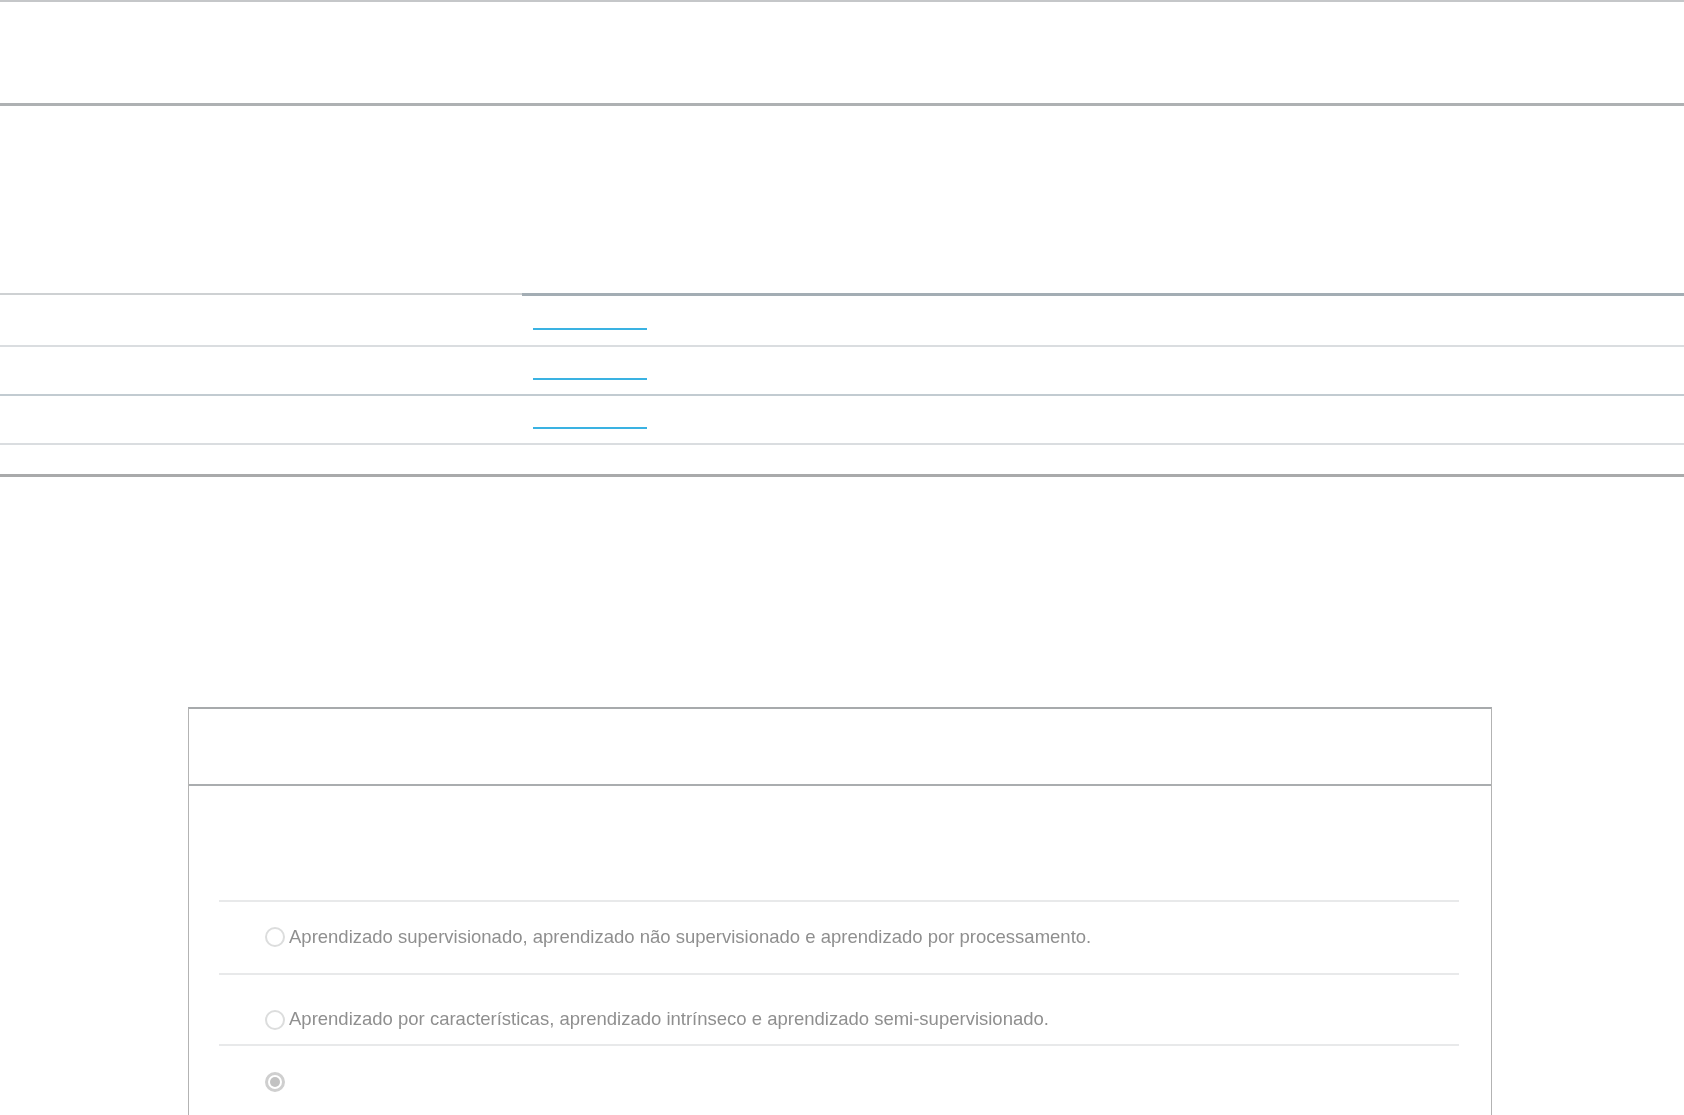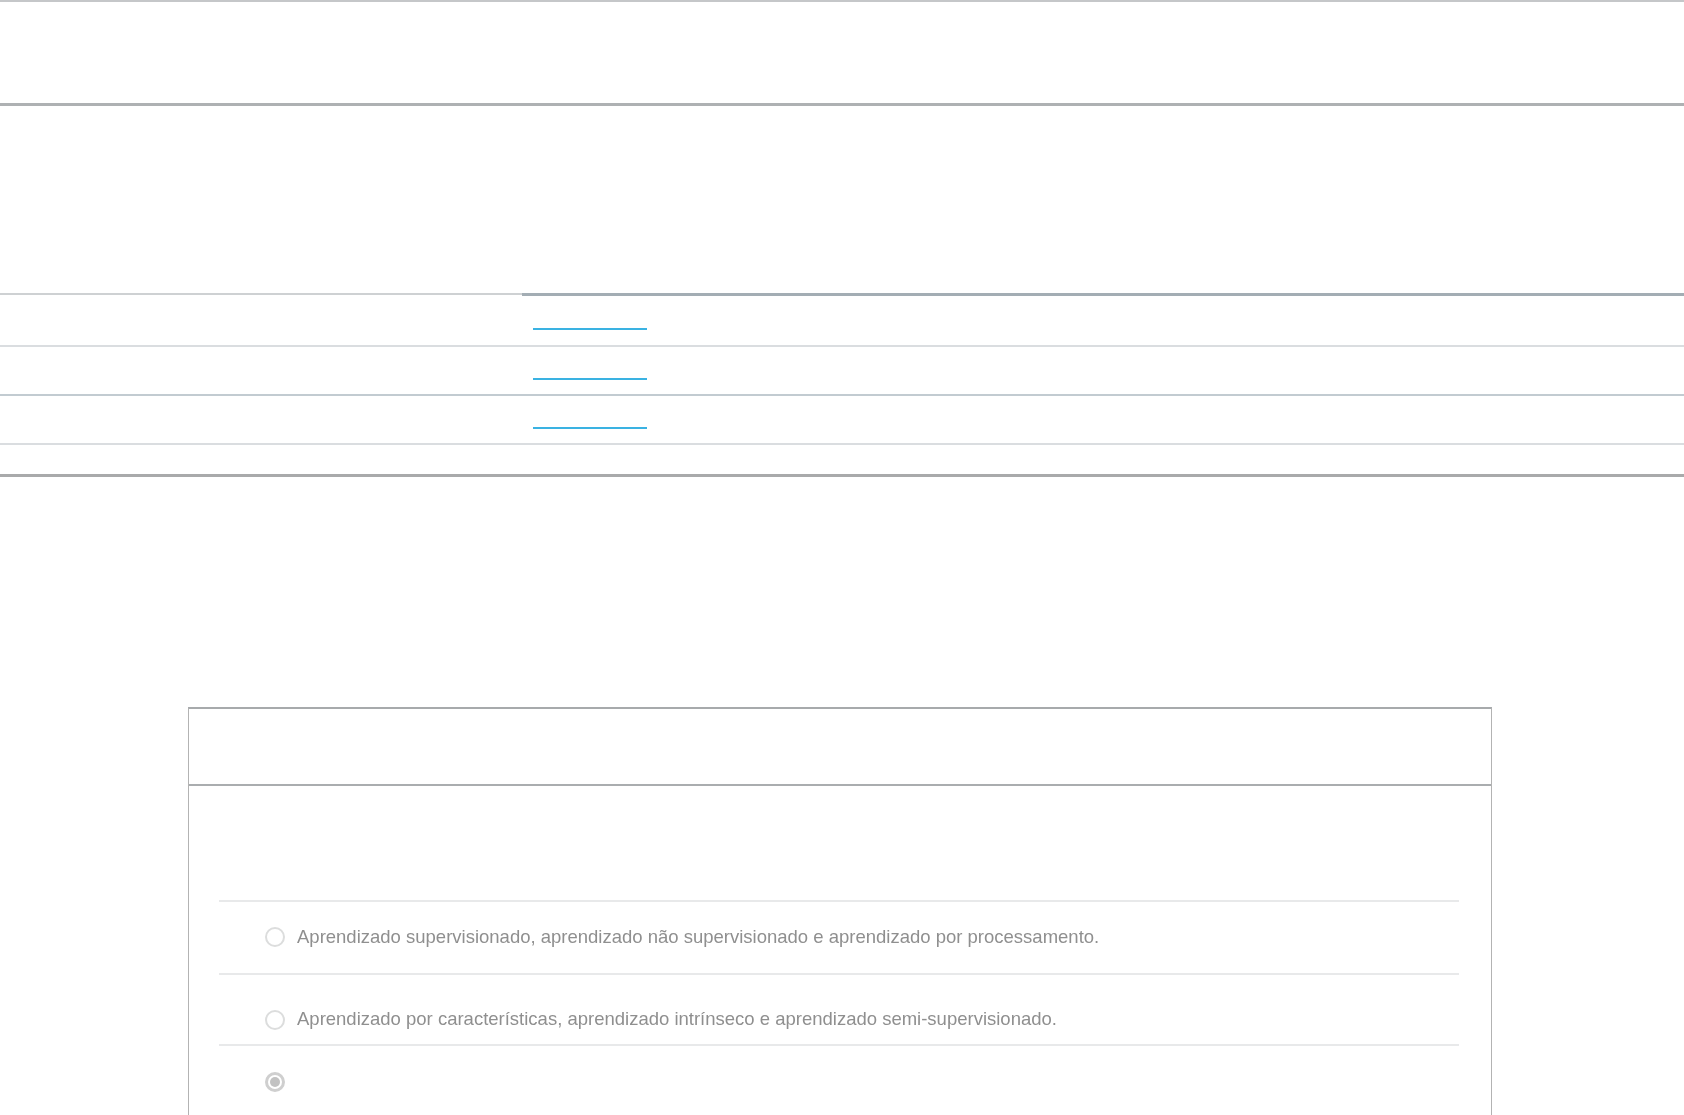--- a/index.html
+++ b/index.html
@@ -30,21 +30,21 @@
         border-top:2.5px solid var(--card_border);
         border-left:1px solid var(--card_side_border);
         border-right:1px solid var(--card_side_border);
         border-bottom:0;}
   .card-header{position:absolute;left:0;top:0;width:100%;height:75px;}
   .card-header-divider{position:absolute;left:0;top:75px;width:100%;height:2px;background:var(--card_divider);}
 
   .opt-sep{position:absolute;left:30px;width:1240px;height:1.5px;background:var(--option_separator);}
 
   .option-row{position:absolute;left:30px;width:1240px;display:flex;align-items:center;
-              padding-left:46px;box-sizing:border-box;gap:12px;cursor:pointer;background:transparent;}
+              padding-left:46px;box-sizing:border-box;gap:4px;cursor:pointer;background:transparent;}
   .radio{width:20px;height:20px;border-radius:50%;box-sizing:border-box;background:#fff;
          border:2px solid var(--radio_border);flex:0 0 auto;position:relative;}
   .option-row.selected .radio{border:3px solid var(--radio_selected_ring);}
   .radio .dot{display:none;}
   .option-row.selected .radio .dot{display:block;position:absolute;left:50%;top:50%;
          width:10px;height:10px;margin:-5px 0 0 -5px;border-radius:50%;background:var(--radio_selected_dot);}
   .opt-label{font-size:18.5px;color:var(--option_text);line-height:1.3;white-space:nowrap;}
 </style>
 </head>
 <body>

